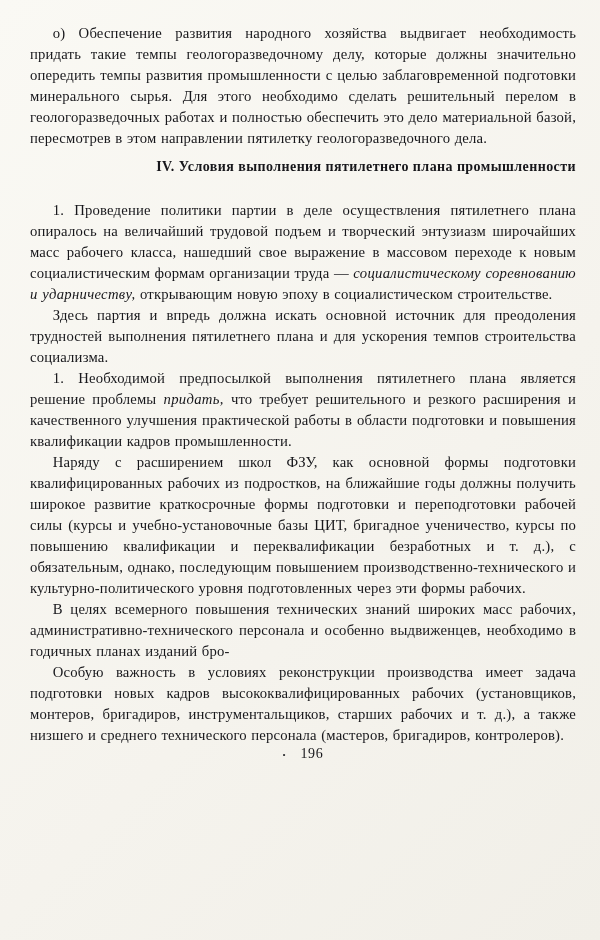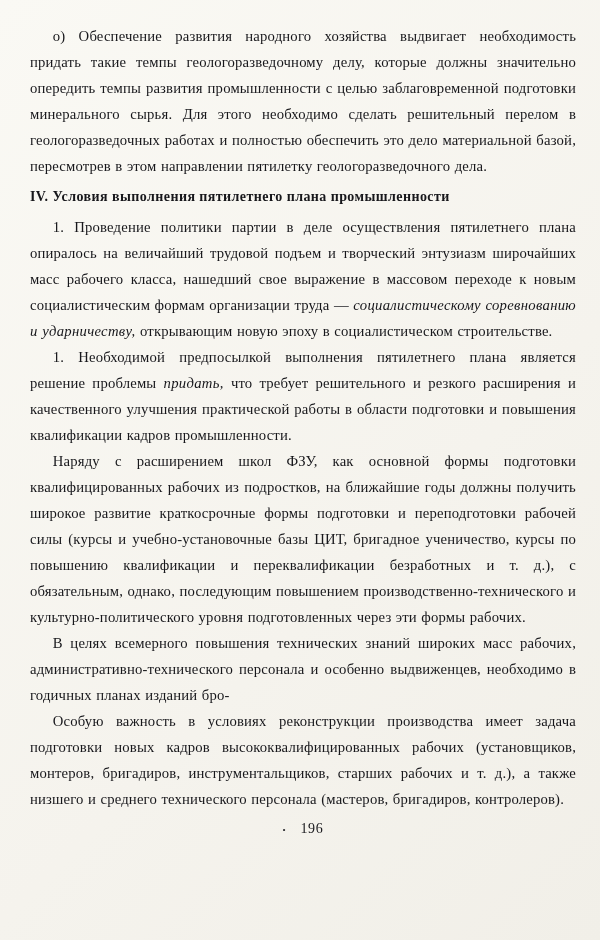--- a/index.html
+++ b/index.html
@@ -18,39 +18,38 @@
     box-sizing: border-box;
     width: 600px;
     height: 940px;
     padding: 23px 24px 0 30px;
     background: linear-gradient(135deg, #faf9f4 0%, #f5f3ed 60%, #f1efe8 100%);
     overflow: hidden;
   }
   .para {
     margin: 0;
     font-size: 14.7px;
-    line-height: 26px;
+    line-height: 21px;
     text-align: justify;
     text-indent: 1.55em;
     letter-spacing: 0.012em;
     word-spacing: 0.04em;
   }
   .heading {
     font-size: 14px;
     font-weight: bold;
-    text-align: left;
-    margin: 10px 0 9px 0;
+    text-align: right;
+    margin: 10px 0 25px 0;
     letter-spacing: 0.03em;
   }
   em {
     font-style: italic;
     letter-spacing: 0.02em;
   }
   .footer {
-    margin-top: 9px;
     text-align: center;
     font-size: 14px;
     letter-spacing: 0.05em;
   }
   .footer .mark {
     display: inline-block;
     font-size: 9px;
     vertical-align: middle;
     margin-right: 14px;
     color: #2a2a2e;
@@ -60,20 +59,21 @@
 <body>
 
 <div class="page">
 
   <p class="para">о) Обеспечение развития народного хозяйства выдвигает необходимость придать такие темпы геологоразведочному делу, которые должны значительно опередить темпы развития промышленности с целью заблаговременной подготовки минерального сырья. Для этого необходимо сделать решительный перелом в геологоразведочных работах и полностью обеспечить это дело материальной базой, пересмотрев в этом направлении пятилетку геологоразведочного дела.</p>
 
   <h2 class="heading">IV. Условия выполнения пятилетнего плана промышленности</h2>
 
   <p class="para"><span>1. Проведение политики партии в деле осуществления пятилетнего плана опиралось на величайший трудовой подъем и творческий энтузиазм широчайших масс рабочего класса, нашедший свое выражение в массовом переходе к новым социалистическим формам организации труда — </span><em>социалистическому соревнованию и ударничеству,</em><span> открывающим новую эпоху в социалистическом строительстве.</span></p>
 
+  <p class="para">Здесь партия и впредь должна искать основной источник для преодоления трудностей выполнения пятилетнего плана и для ускорения темпов строительства социализма.</p>
 
   <p class="para"><span>1. Необходимой предпосылкой выполнения пятилетнего плана является решение проблемы </span><em>придать,</em><span> что требует решительного и резкого расширения и качественного улучшения практической работы в области подготовки и повышения квалификации кадров промышленности.</span></p>
 
 
   <p class="para">Наряду с расширением школ ФЗУ, как основной формы подготовки квалифицированных рабочих из подростков, на ближайшие годы должны получить широкое развитие краткосрочные формы подготовки и переподготовки рабочей силы (курсы и учебно-установочные базы ЦИТ, бригадное ученичество, курсы по повышению квалификации и переквалификации безработных и т. д.), с обязательным, однако, последующим повышением производственно-технического и культурно-политического уровня подготовленных через эти формы рабочих.</p>
 
   <p class="para">В целях всемерного повышения технических знаний широких масс рабочих, административно-технического персонала и особенно выдвиженцев, необходимо в годичных планах изданий бро-</p>
 
   <p class="para">Особую важность в условиях реконструкции производства имеет задача подготовки новых кадров высококвалифицированных рабочих (установщиков, монтеров, бригадиров, инструментальщиков, старших рабочих и т. д.), а также низшего и среднего технического персонала (мастеров, бригадиров, контролеров).</p>
 

